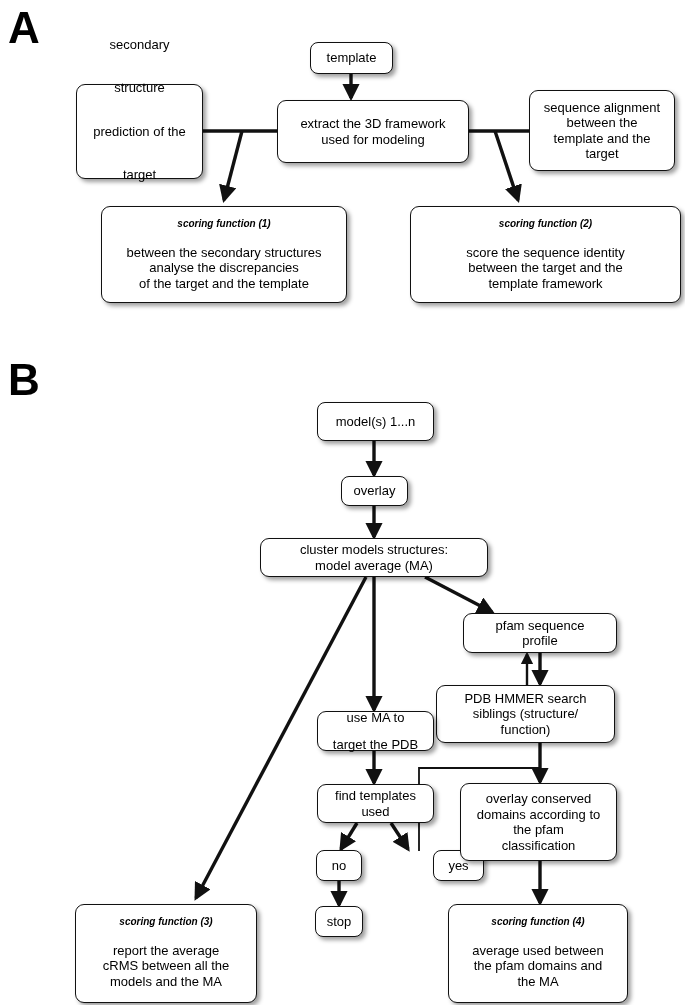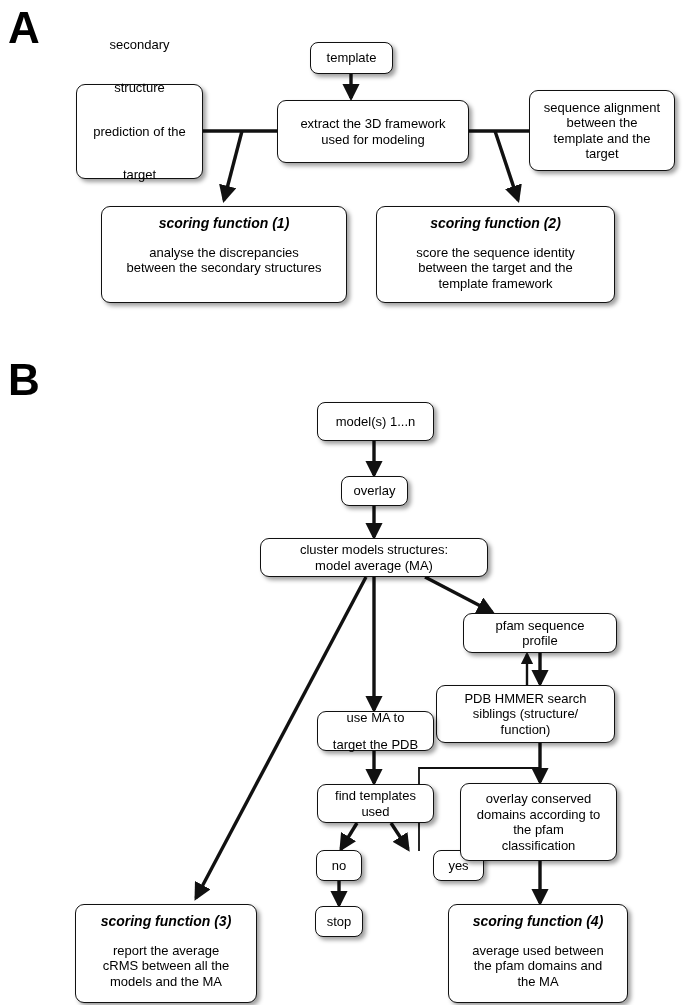--- a/index.html
+++ b/index.html
@@ -57,21 +57,21 @@
     display: block;
     white-space: nowrap;
   }
   .node.small {
     font-size: 13px;
     border-radius: 8px;
   }
   .sf-title {
     font-style: italic;
     font-weight: bold;
-    font-size: 14px;
+    font-size: 10px;
     display: block;
     margin-bottom: 13px;
   }
   .sf-body .line {
     display: block;
     white-space: nowrap;
   }
   .node.scoring {
     justify-content: flex-start;
     padding-top: 9px;
@@ -150,26 +150,27 @@
   <div class="node" style="left:529px; top:90px; width:146px; height:81px;">
     <span class="line">sequence alignment</span>
     <span class="line">between the</span>
     <span class="line">template and the</span>
     <span class="line">target</span>
   </div>
 
   <div class="node scoring" style="left:101px; top:206px; width:246px; height:97px;">
     <span class="sf-title">scoring function (1)</span>
     <span class="sf-body">
+      <span class="line">between the secondary structures</span>
       <span class="line">analyse the discrepancies</span>
-      <span class="line">between the secondary structures</span>
-    </span>
-  </div>
-
-  <div class="node scoring" style="left:376px; top:206px; width:239px; height:97px;">
+      <span class="line">of the target and the template</span>
+    </span>
+  </div>
+
+  <div class="node scoring" style="left:410px; top:206px; width:271px; height:97px;">
     <span class="sf-title">scoring function (2)</span>
     <span class="sf-body">
       <span class="line">score the sequence identity</span>
       <span class="line">between the target and the</span>
       <span class="line">template framework</span>
     </span>
   </div>
 
   <div class="node small" style="left:317px; top:402px; width:117px; height:39px;">
     <span class="line">model(s) 1...n</span>

